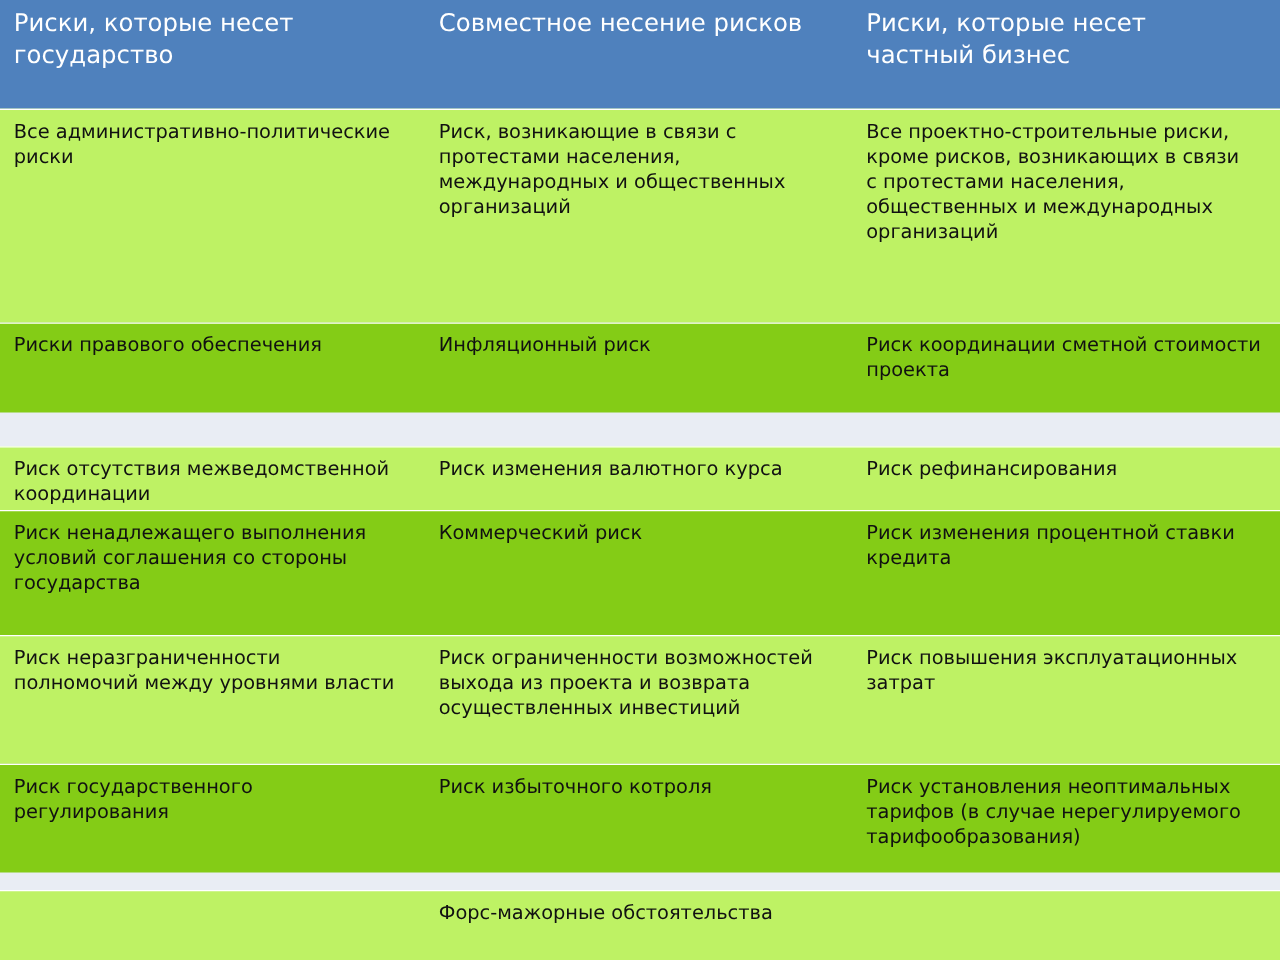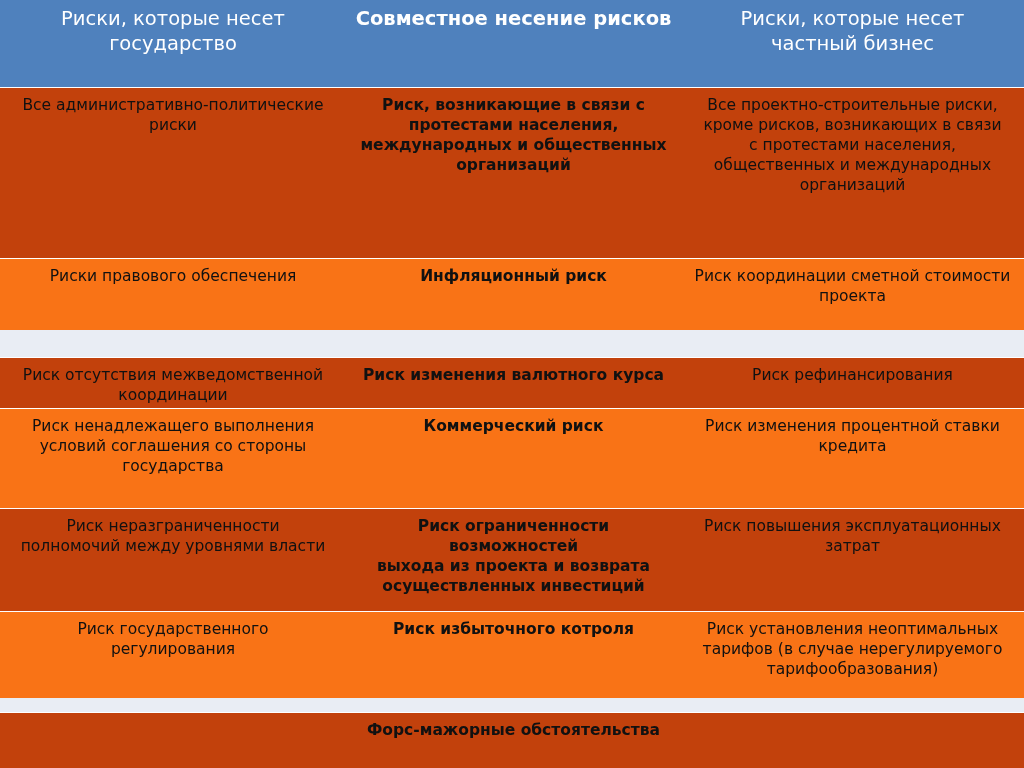--- a/index.html
+++ b/index.html
@@ -9,40 +9,39 @@
       height: 768px;
       overflow: hidden;
       background: #e9edf4;
       font-family: "DejaVu Sans", sans-serif;
     }
     .table {
       position: absolute;
       left: 0; top: 0;
       width: 1024px;
       height: 768px;
-      text-align: center;
     }
     .row {
       position: absolute;
       left: 0;
       width: 1024px;
       display: flex;
       box-sizing: border-box;
     }
     .row.header { background: #4f81bd; color: #ffffff; }
-    .row.dark { background: #c2410c; color: #111111; }
-    .row.light { background: #f97316; color: #111111; }
+    .row.dark { background: #bef264; color: #111111; }
+    .row.light { background: #84cc16; color: #111111; }
     .row.light + .row, .row + .row { border-top: 1px solid #ffffff; }
     .cell {
       box-sizing: border-box;
       padding-top: 6px;
       white-space: pre-line;
     }
     .c1 { width: 341px; padding-left: 11px; padding-right: 6px; }
-    .c2 { width: 341px; padding-left: 10px; padding-right: 6px; font-weight: bold; }
+    .c2 { width: 341px; padding-left: 10px; padding-right: 6px; }
     .c3 { width: 342px; padding-left: 11px; padding-right: 12px; }
     .header .cell {
       font-size: 19.5px;
       line-height: 25px;
       padding-top: 6px;
     }
     .body-cell {
       font-size: 15.5px;
       line-height: 20px;
       padding-top: 7px;

